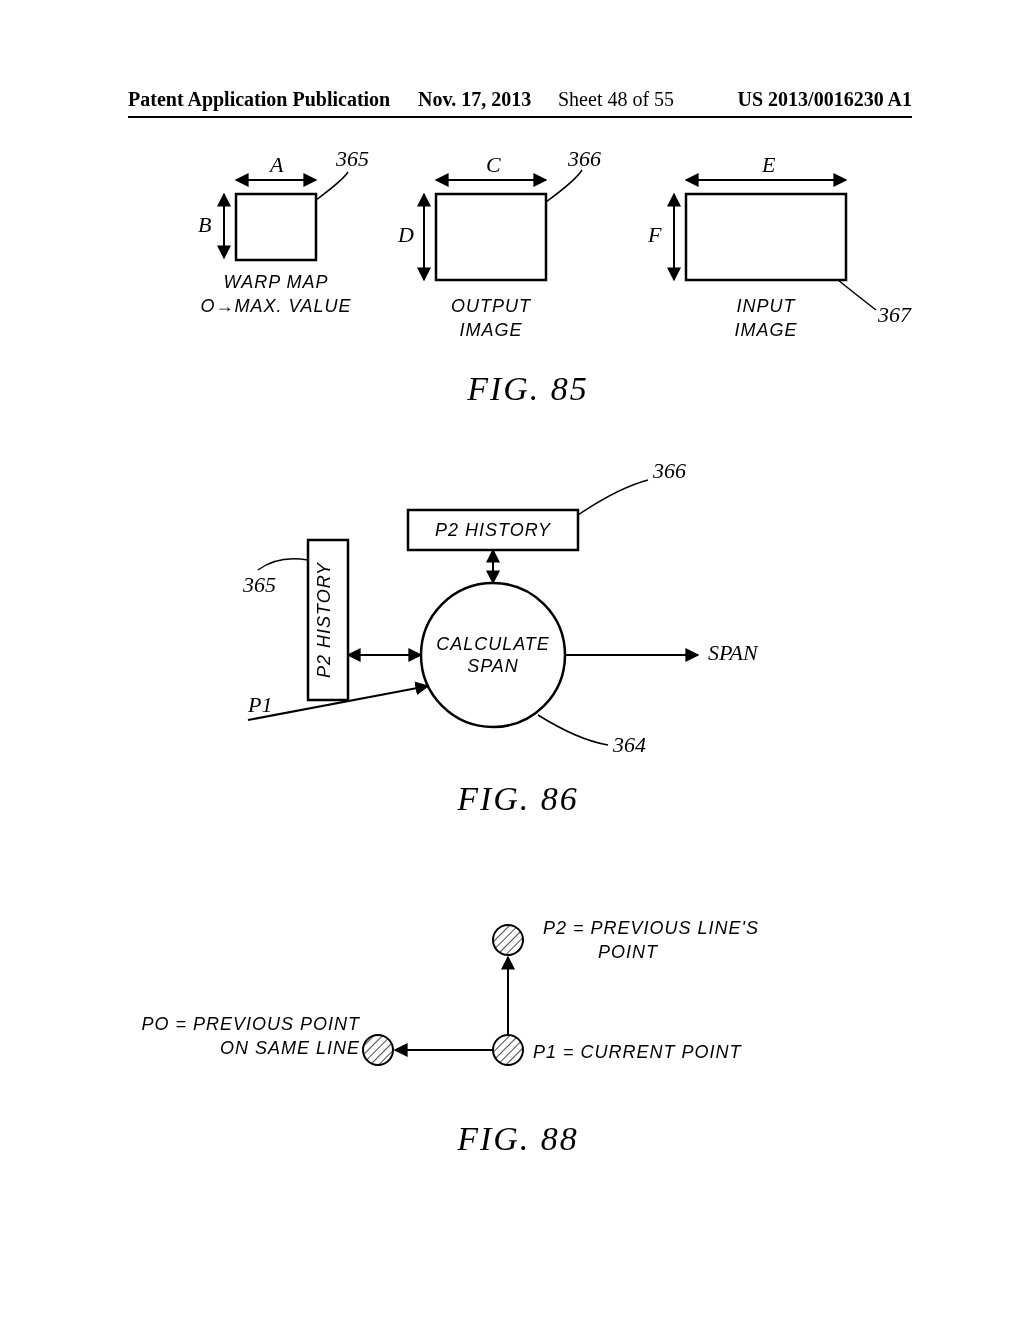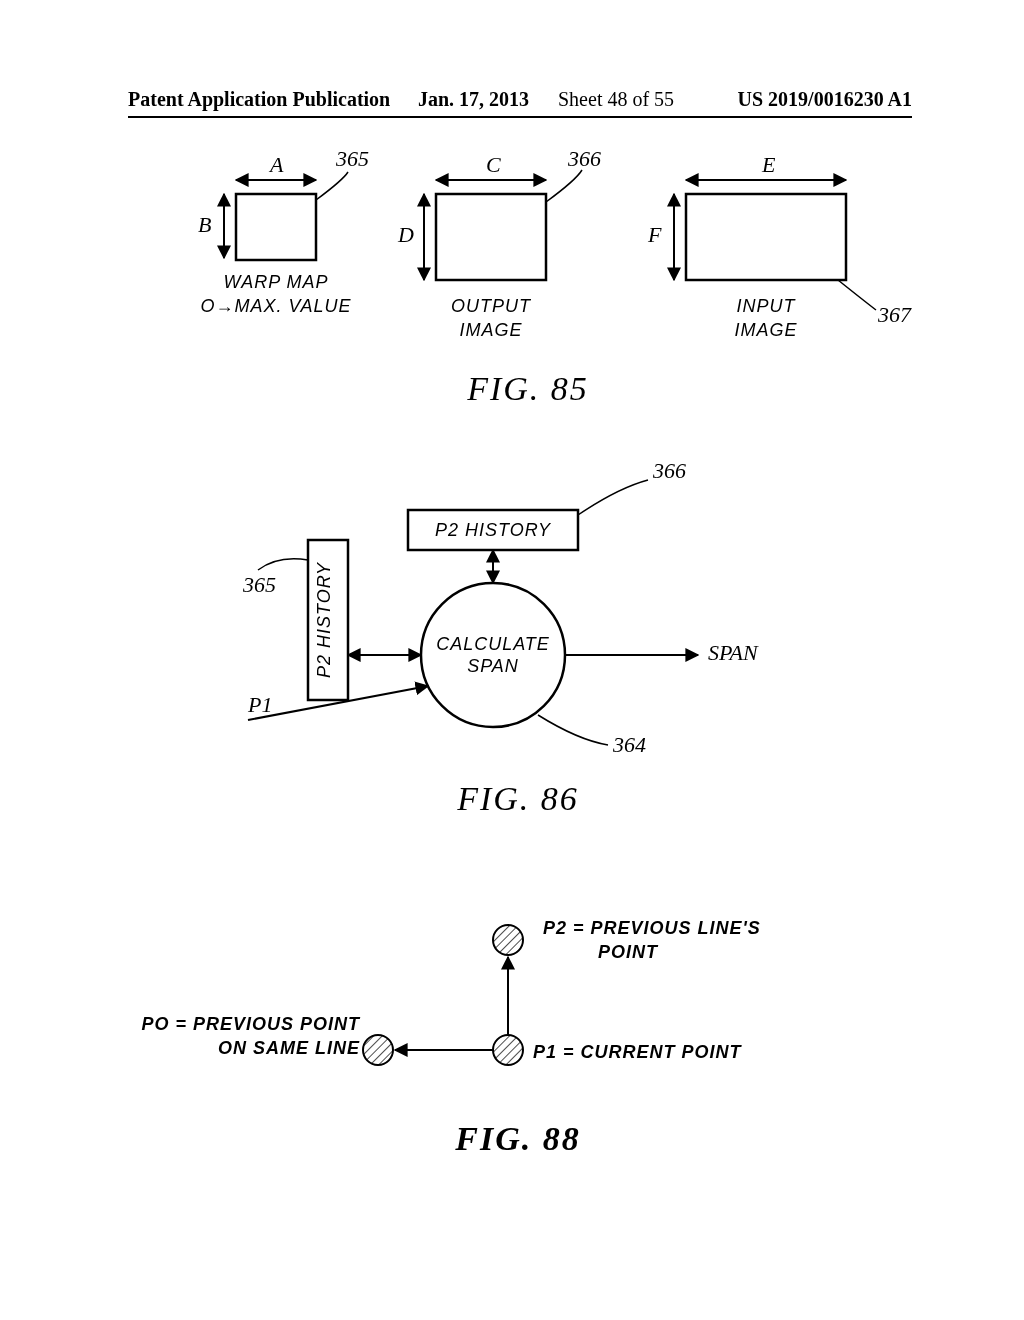--- a/index.html
+++ b/index.html
@@ -59,23 +59,23 @@
     letter-spacing: 1px;
   }
 </style>
 </head>
 <body>
 
 <div class="page">
 
   <div class="header">
     <span class="hl">Patent Application Publication</span>
-    <span class="hc">Jan. 17, 2013</span>
+    <span class="hc">Nov. 17, 2013</span>
     <span class="hs">Sheet 48 of 55</span>
-    <span class="hr">US 2019/0016230 A1</span>
+    <span class="hr">US 2013/0016230 A1</span>
   </div>
   <div class="hrule"></div>
 
   <div class="svgwrap" style="left:150px; top:150px; width:760px; height:270px;">
     <svg width="760" height="270">
       <defs>
         <marker id="ah" viewBox="0 0 10 10" refX="9" refY="5" markerWidth="7" markerHeight="7" orient="auto-start-reverse">
           <path d="M0,0 L10,5 L0,10 z" fill="#000"></path>
         </marker>
       </defs>
@@ -158,21 +158,21 @@
       <line x1="357" y1="195" x2="490" y2="195" stroke="#000" stroke-width="2" marker-end="url(#ah2)"></line>
       <text class="hand" x="500" y="200" font-size="22">SPAN</text>
 
       <path d="M330,255 Q370,280 400,285" fill="none" stroke="#000" stroke-width="1.5"></path>
       <text class="hand" x="405" y="292" font-size="22">364</text>
 
       <text class="fig-label" x="310" y="350" text-anchor="middle">FIG. 86</text>
     </svg>
   </div>
 
-  <div class="svgwrap" style="left:180px; top:890px; width:680px; height:310px;font-weight:bold;">
+  <div class="svgwrap" style="left:180px; top:890px; width:680px; height:310px;">
     <svg width="680" height="310">
       <defs>
         <marker id="ah3" viewBox="0 0 10 10" refX="9" refY="5" markerWidth="7" markerHeight="7" orient="auto-start-reverse">
           <path d="M0,0 L10,5 L0,10 z" fill="#000"></path>
         </marker>
         <pattern id="hatch" patternUnits="userSpaceOnUse" width="6" height="6" patternTransform="rotate(45)">
           <line x1="0" y1="0" x2="0" y2="6" stroke="#000" stroke-width="1.4"></line>
         </pattern>
       </defs>
 

